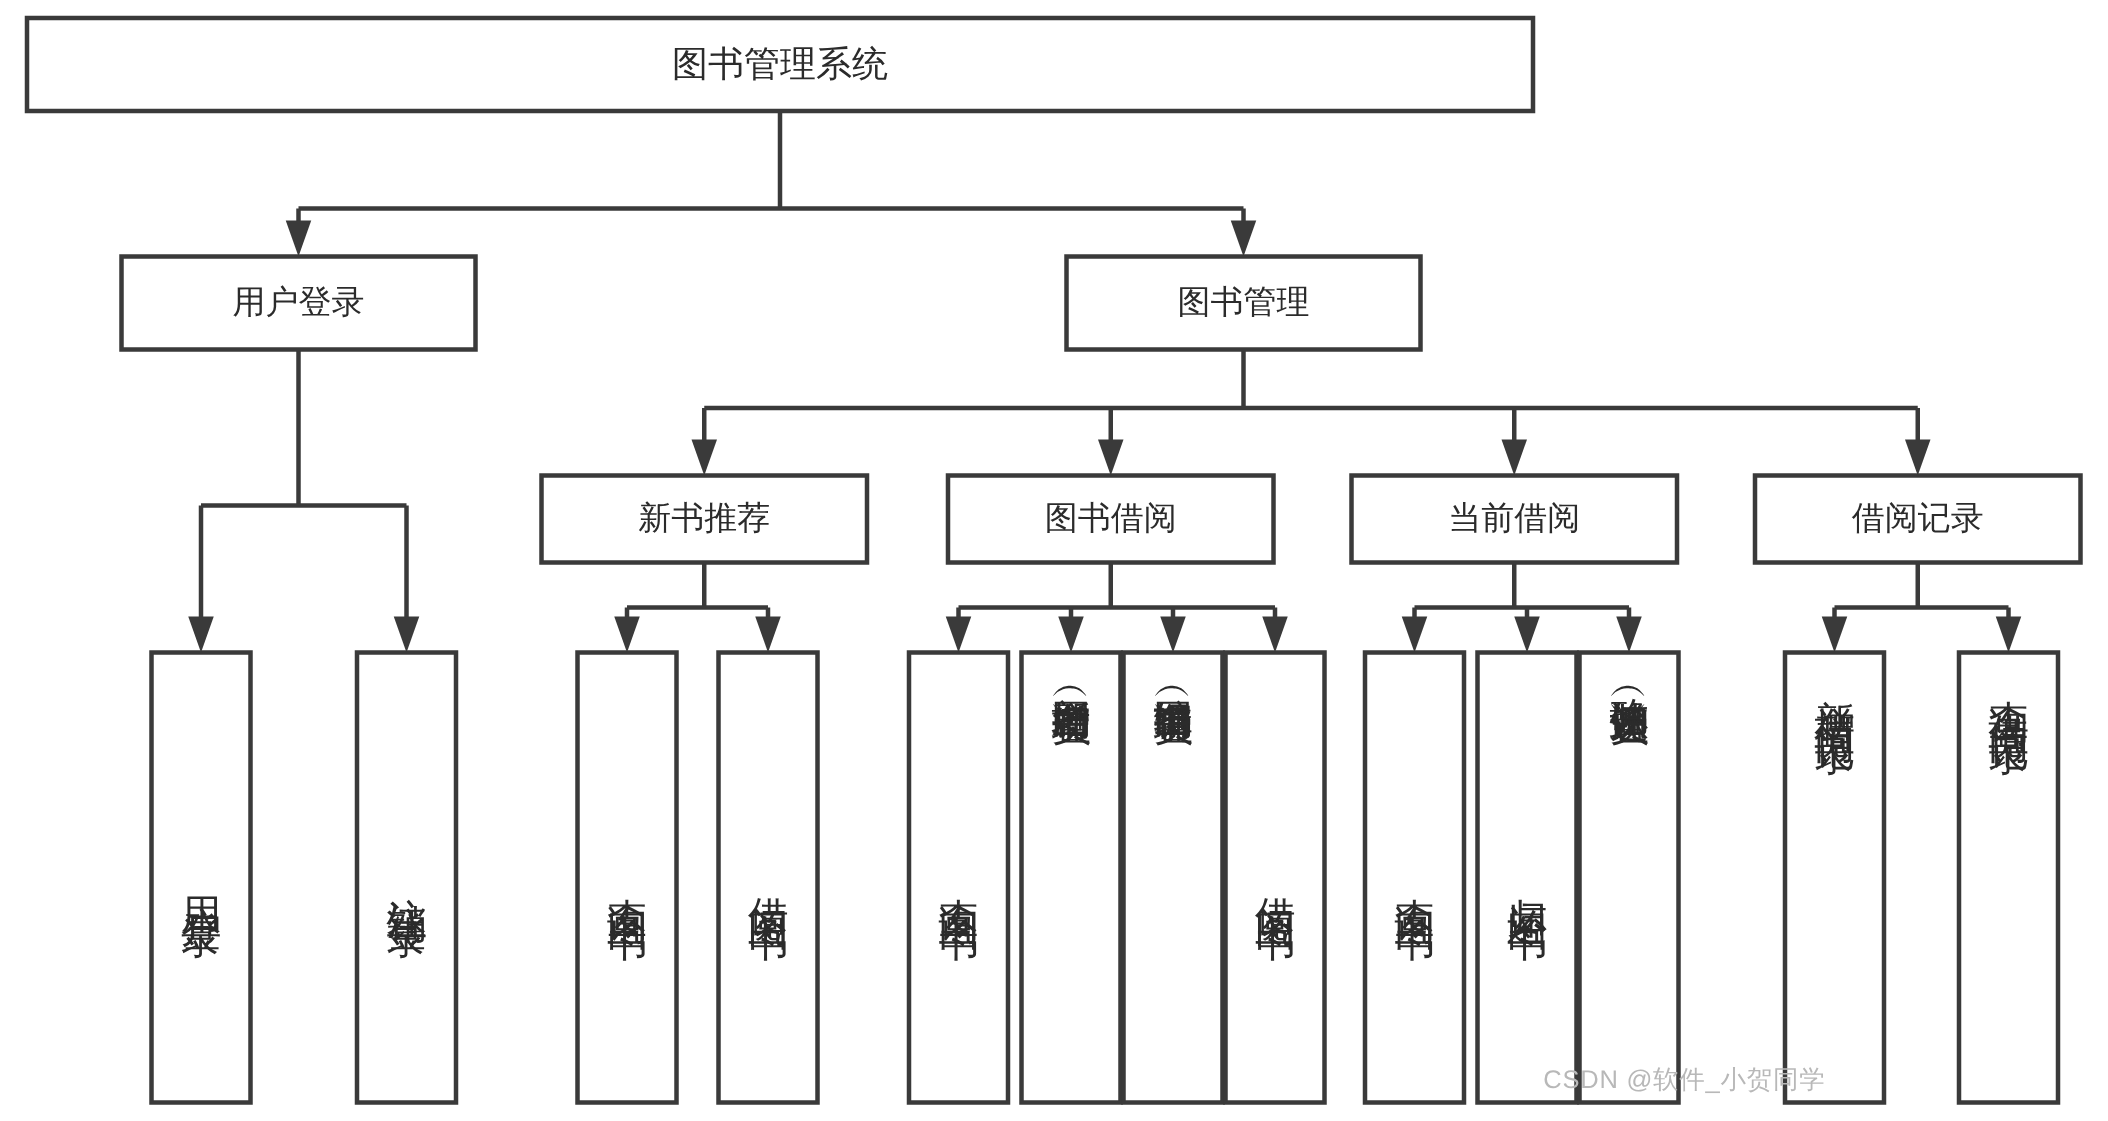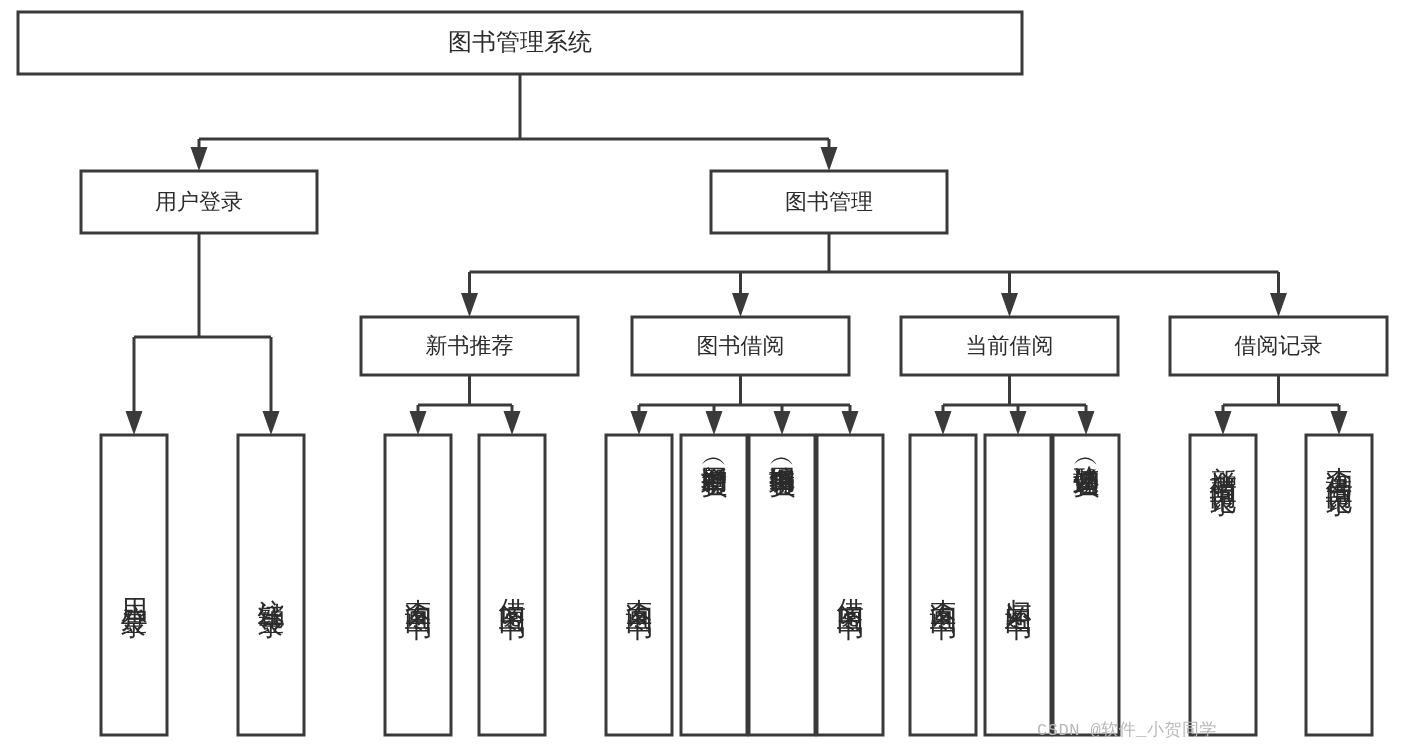--- a/index.html
+++ b/index.html
@@ -65,22 +65,22 @@
     font-family: "Liberation Sans", "DejaVu Sans", sans-serif;
     font-size: 27px;
     line-height: 1.05;
     letter-spacing: 5px;
     color: #2b2b2b;
     white-space: nowrap;
   }
   .watermark {
     position: absolute;
     right: 8px;
-    bottom: 6px;
-    font-family: Liberation Mono, monospace;
+    bottom: 16px;
+    font-family: Liberation Sans, sans-serif;
     font-size: 17px;
     color: #b8b8b8;
     white-space: nowrap;
     letter-spacing: 0.5px;
   }
 </style>
 </head>
 <body>
 
 <div id="diagram-root">

